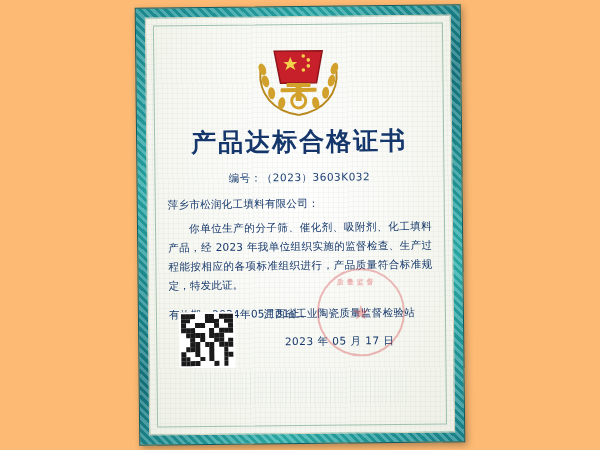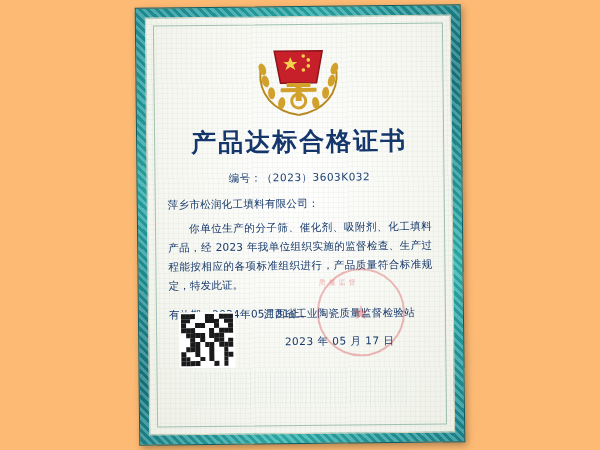--- a/index.html
+++ b/index.html
@@ -188,23 +188,25 @@
     top: 50%;
     transform: translate(-50%, -50%);
     color: rgba(208, 35, 40, 0.6);
     font-size: 20px;
     line-height: 1;
   }
   .seal .seal-text {
     position: absolute;
     left: 0; right: 8px;
     top: 7px;
+    text-align: center;
     font-size: 7px;
     color: rgba(208,35,40,0.6);
     letter-spacing: 3px;
+    font-weight: bold;
   }
 
   
   .qr {
     position: absolute;
     left: 10px;
     bottom: 56px;
     width: 52px;
     height: 52px;
     background: #ffffff;

